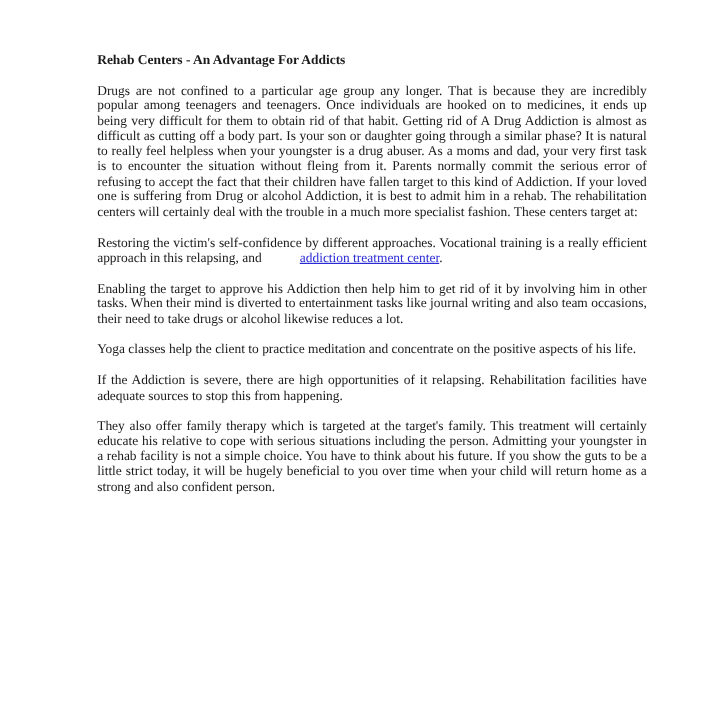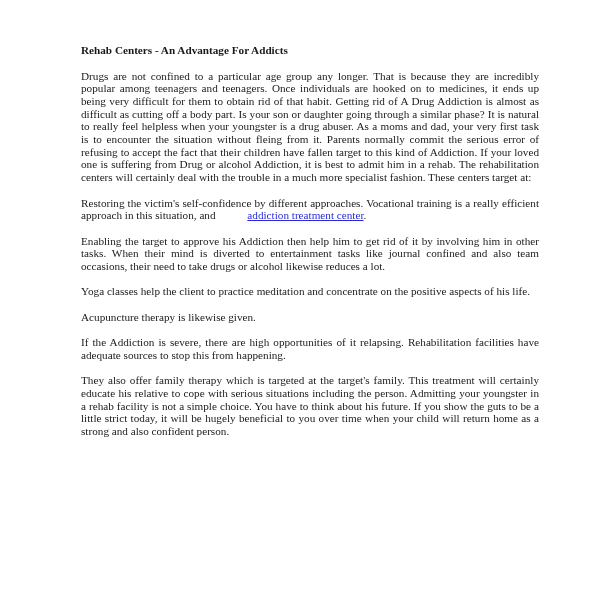--- a/index.html
+++ b/index.html
@@ -43,25 +43,24 @@
     }
   </style>
 </head>
 <body>
 
 <div class="page">
   <div class="title">Rehab Centers - An Advantage For Addicts</div>
 
   <p class="para last-left">Drugs are not confined to a particular age group any longer. That is because they are incredibly popular among teenagers and teenagers. Once individuals are hooked on to medicines, it ends up being very difficult for them to obtain rid of that habit. Getting rid of A Drug Addiction is almost as difficult as cutting off a body part. Is your son or daughter going through a similar phase? It is natural to really feel helpless when your youngster is a drug abuser. As a moms and dad, your very first task is to encounter the situation without fleing from it. Parents normally commit the serious error of refusing to accept the fact that their children have fallen target to this kind of Addiction. If your loved one is suffering from Drug or alcohol Addiction, it is best to admit him in a rehab. The rehabilitation centers will certainly deal with the trouble in a much more specialist fashion. These centers target at:</p>
 
-  <p class="para last-left"><span>Restoring the victim's self-confidence by different approaches. Vocational training is a really efficient approach in this situation, and </span><a class="link" href="#">addiction treatment center</a><span>.</span></p>
+  <p class="para last-left"><span>Restoring the victim's self-confidence by different approaches. Vocational training is a really efficient approach in this relapsing, and </span><a class="link" href="#">addiction treatment center</a><span>.</span></p>
 
 
-  <p class="para last-left">Enabling the target to approve his Addiction then help him to get rid of it by involving him in other tasks. When their mind is diverted to entertainment tasks like journal confined and also team occasions, their need to take drugs or alcohol likewise reduces a lot.</p>
+  <p class="para last-left">Enabling the target to approve his Addiction then help him to get rid of it by involving him in other tasks. When their mind is diverted to entertainment tasks like journal writing and also team occasions, their need to take drugs or alcohol likewise reduces a lot.</p>
 
   <p class="para last-left">Yoga classes help the client to practice meditation and concentrate on the positive aspects of his life.</p>
 
-  <p class="para last-left">Acupuncture therapy is likewise given.</p>
 
   <p class="para last-left">If the Addiction is severe, there are high opportunities of it relapsing. Rehabilitation facilities have adequate sources to stop this from happening.</p>
 
   <p class="para last-left">They also offer family therapy which is targeted at the target's family. This treatment will certainly educate his relative to cope with serious situations including the person. Admitting your youngster in a rehab facility is not a simple choice. You have to think about his future. If you show the guts to be a little strict today, it will be hugely beneficial to you over time when your child will return home as a strong and also confident person.</p>
 </div>
 
 </body></html>

